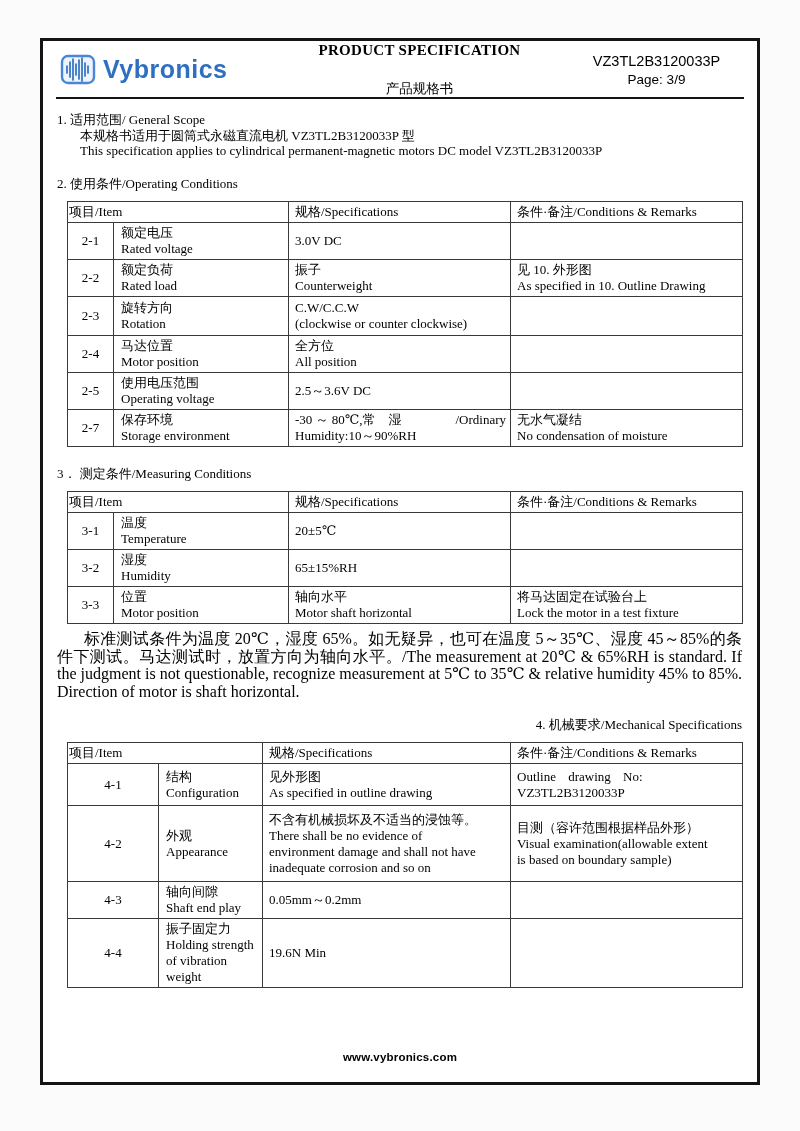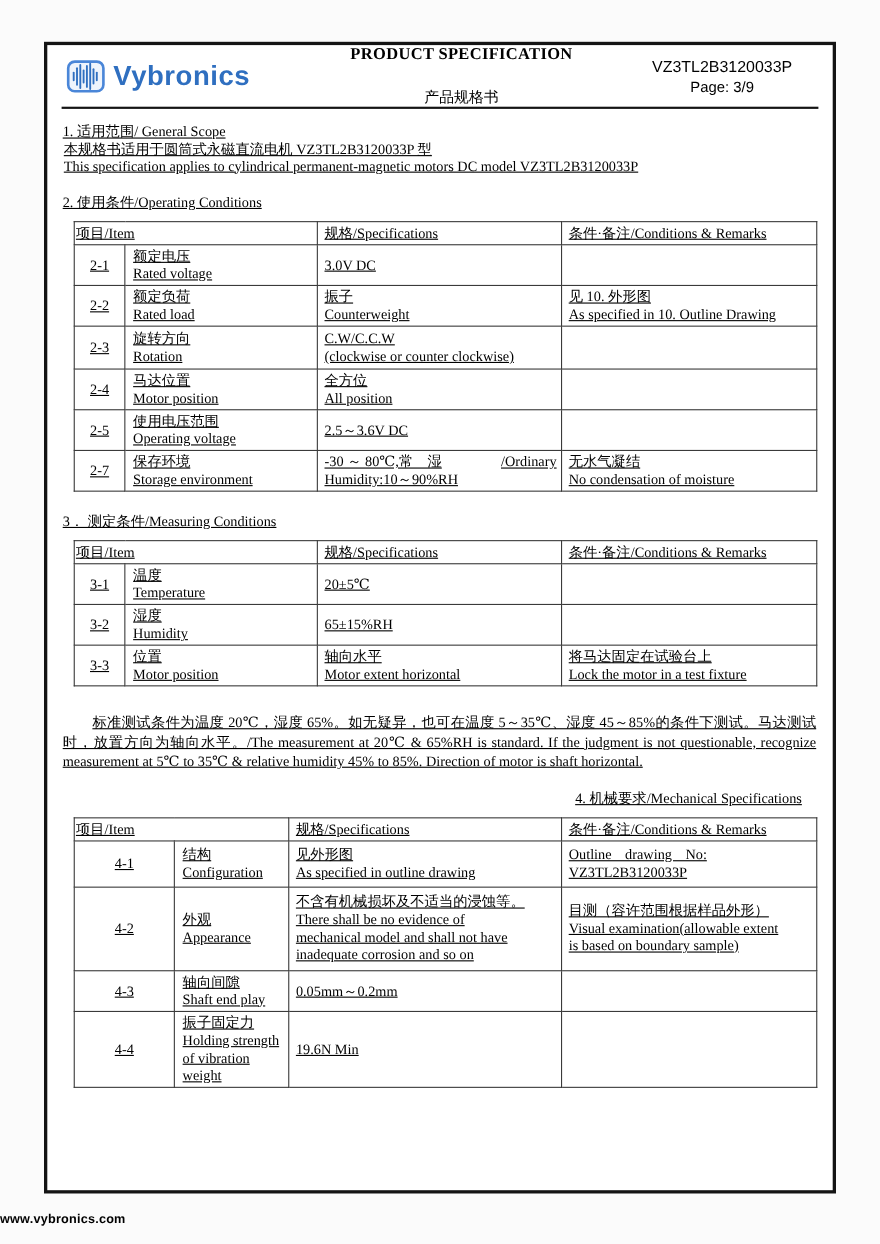--- a/index.html
+++ b/index.html
@@ -26,23 +26,23 @@
   }
   .titleblock { flex:1; text-align:center; }
   .title-en { font-weight:bold; font-size:15px; letter-spacing:0.3px; }
   .title-zh { font-size:13.5px; margin-top:21px; }
   .docinfo {
     width:175px; text-align:center;
     font-family:"Liberation Sans","DejaVu Sans",sans-serif; font-size:14.5px;
   }
   .docinfo .pageno { margin-top:3px; font-size:13.5px; }
   
-  .content { padding:12px 28px 0 14px; font-size:13px;text-decoration:underline; }
+  .content { padding:12px 15px 0 14px; font-size:13px; }
   .sec-heading { margin:0; }
-  .s1-line { margin-left:1px; line-height:14.5px; }
+  .s1-line { margin-left:23px; line-height:14.5px; }
   .gap-s2 { margin-top:17px; }
   .gap-s3 { margin-top:18px; }
   .gap-s4 { margin-top:16px;text-align:right; }
   
   table.spec {
     border-collapse:collapse; table-layout:fixed;
     width:675px; margin:8px 0 0 10px; font-size:13px;
   }
   table.spec td, table.spec th {
     border:1px solid #3a3a3a; font-weight:normal;
@@ -55,26 +55,26 @@
   .c-item { padding:2px 4px 2px 7px; }
   .c-spec { padding:2px 4px 2px 6px; }
   .c-cond { padding:2px 4px 2px 6px; }
   .flexline { display:flex; justify-content:space-between; }
   .wide-words { word-spacing:9px; }
   .h37 { height:37px; } .h39 { height:39px; } .h36 { height:36px; }
   .h35 { height:35px; } .h34 { height:34px; } .h33 { height:33px; }
   .h42 { height:42px;margin-top:37px; } .h76 { height:76px; } .h57 { height:57px; }
   
   .note {
-    width:685px; margin-top:24px; text-align:justify;
-    text-indent:27px; line-height:17.5px; font-size:13px;
+    width:685px; margin-top:6px; text-align:justify;
+    text-indent:27px; line-height:17.5px; font-size:16px;
   }
   
   .site-footer {
-    position:absolute; left:0; top:1103px; width:800px; 
+    position:absolute; left:0; top:1051px; width:800px; text-align:center;
     font-family:"Liberation Sans","DejaVu Sans",sans-serif;
     font-weight:bold; font-size:11.5px; letter-spacing:0.2px;
   }
 </style>
 </head>
 <body>
 
 <div class="page">
   <div class="doc-box">
 
@@ -261,21 +261,21 @@
           <td class="c-cond"></td>
         </tr>
         <tr class="h36">
           <td class="c-num">3-3</td>
           <td class="c-item">
                 <div>位置</div>
                 <div>Motor position</div>
               </td>
           <td class="c-spec">
                 <div>轴向水平</div>
-                <div>Motor extent horizontal</div>
+                <div>Motor shaft horizontal</div>
               </td>
           <td class="c-cond">
                 <div>将马达固定在试验台上</div>
                 <div>Lock the motor in a test fixture</div>
               </td>
         </tr>
       </tbody>
         </table>
 
       <div class="note">标准测试条件为温度 20℃，湿度 65%。如无疑异，也可在温度 5～35℃、湿度 45～85%的条件下测试。马达测试时，放置方向为轴向水平。/The measurement at 20℃ &amp; 65%RH is standard. If the judgment is not questionable, recognize measurement at 5℃ to 35℃ &amp; relative humidity 45% to 85%. Direction of motor is shaft horizontal.</div>
@@ -312,21 +312,21 @@
         </tr>
         <tr class="h76">
           <td class="c-num">4-2</td>
           <td class="c-item">
                 <div>外观</div>
                 <div>Appearance</div>
               </td>
           <td class="c-spec">
                 <div>不含有机械损坏及不适当的浸蚀等。</div>
                 <div>There shall be no evidence of</div>
-                <div>mechanical model and shall not have</div>
+                <div>environment damage and shall not have</div>
                 <div>inadequate corrosion and so on</div>
               </td>
           <td class="c-cond">
                 <div>目测（容许范围根据样品外形）</div>
                 <div>Visual examination(allowable extent</div>
                 <div>is based on boundary sample)</div>
               </td>
         </tr>
         <tr class="h33">
           <td class="c-num">4-3</td>

